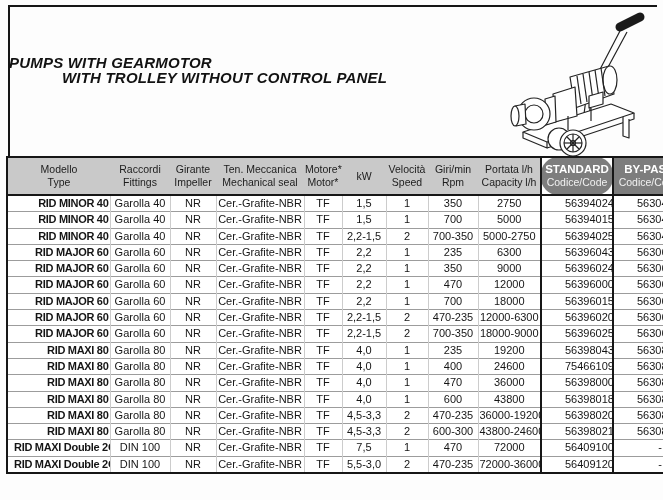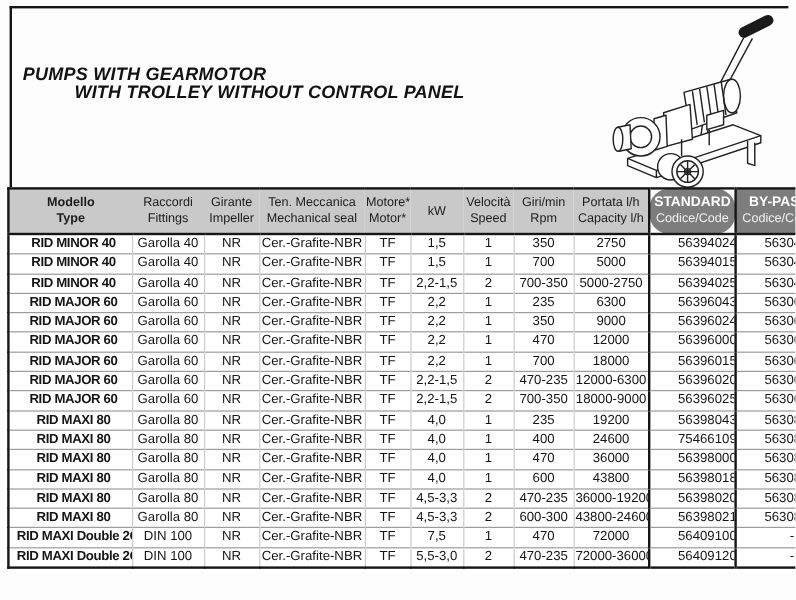--- a/index.html
+++ b/index.html
@@ -2,36 +2,36 @@
 <html><head>
 <meta charset="utf-8">
 <style>
   html,body{margin:0;padding:0;background:#ffffff;}
   #page{position:relative;width:663px;height:500px;background:#fdfdfd;overflow:hidden;
         font-family:"Liberation Sans",sans-serif;color:#111;}
   .frame-top{position:absolute;left:8px;top:5px;width:649px;height:2px;background:#161616;}
   .frame-left{position:absolute;left:8px;top:5px;width:2px;height:151px;background:#161616;}
   .title{position:absolute;font-weight:bold;font-style:italic;font-size:15px;color:#121212;
          letter-spacing:.2px;white-space:nowrap;}
-  .title1{left:19px;top:54px;}
+  .title1{left:9px;top:54px;}
   .title2{left:62px;top:69px;}
   #pump-art{position:absolute;right:2px;top:0px;}
 
   table.spec{position:absolute;left:6px;top:156px;width:650px;border-collapse:collapse;
              table-layout:fixed;border:2px solid #161616;}
   thead th{background:#c9c9c9;font-weight:normal;font-size:10.5px;line-height:13px;
            padding:5px 1px;color:#1c1c1c;border-bottom:2px solid #161616;vertical-align:middle;}
   thead th.dark{background:#7d7d7d;color:#ffffff;border-left:2px solid #161616;}
   thead th.dark .l1{font-weight:bold;font-size:11.5px;}
   thead th.dark .l2{font-size:10.5px;color:#f1f1f1;}
   tbody td{background:#ffffff;font-size:11px;line-height:15.3px;padding:0 1px;text-align:center;
            white-space:nowrap;overflow:hidden;border-top:1px solid #9c9c9c;
            border-right:1px solid #cccccc;color:#151515;}
   tbody td:last-child{border-right:none;}
-  tbody td.model{font-weight:bold;text-align:center;padding-left:6px;letter-spacing:-0.3px;}
+  tbody td.model{font-weight:bold;text-align:right;padding-left:6px;letter-spacing:-0.3px;}
   tbody td.codecol{border-left:2px solid #161616;border-right:none;padding-left:23px;}
   .footnote{position:absolute;left:7px;top:480px;font-size:11px;color:#1a1a1a;}
 </style>
 </head>
 <body>
 
 <div id="page">
   <div class="frame-top"></div>
   <div class="frame-left"></div>
 
@@ -81,21 +81,21 @@
       <line x1="102" y1="134" x2="102" y2="152"></line>
       <line x1="93" y1="143" x2="111" y2="143"></line>
       <line x1="96" y1="137" x2="108" y2="149"></line>
       <line x1="108" y1="137" x2="96" y2="149"></line>
     </g>
   </svg>
 
   <table class="spec">
     <thead>
       <tr id="head-row">
-          <th style="width: 100px; font-weight: bold;">
+          <th style="width: 100px;">
             <div class="l1">Modello</div>
             <div class="l2">Type</div>
           </th>
           <th style="width: 58px;">
             <div class="l1">Raccordi</div>
             <div class="l2">Fittings</div>
           </th>
           <th style="width: 44px;">
             <div class="l1">Girante</div>
             <div class="l2">Impeller</div>

